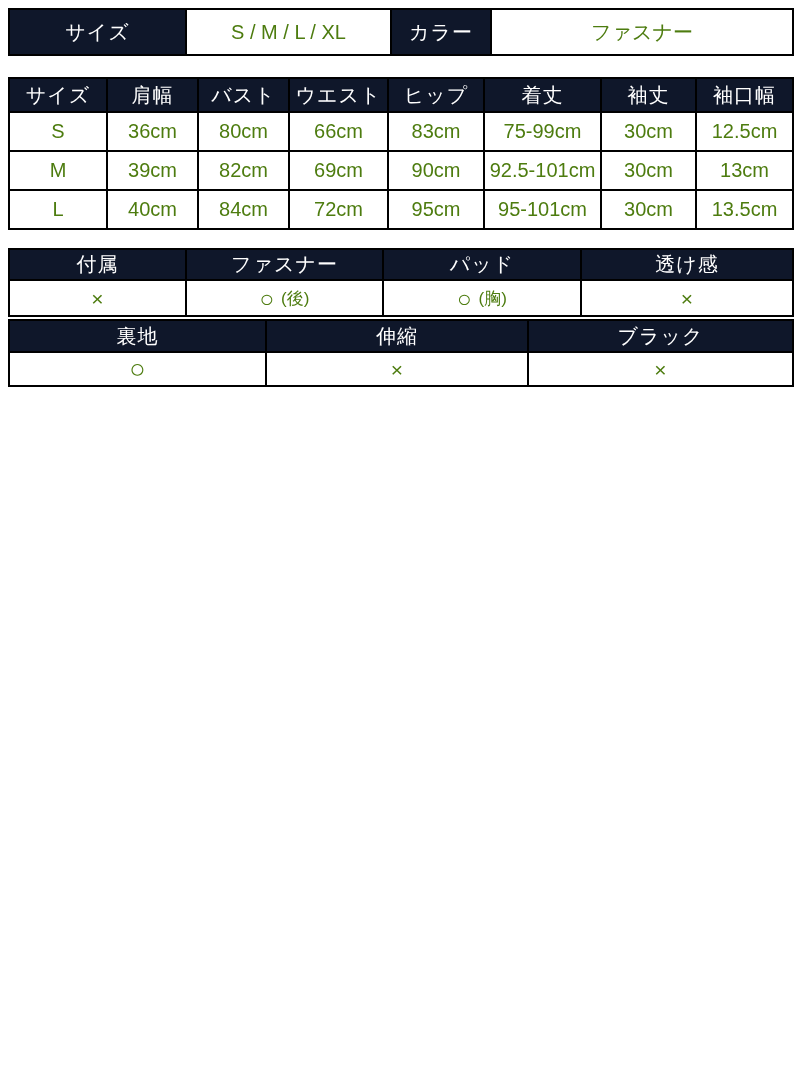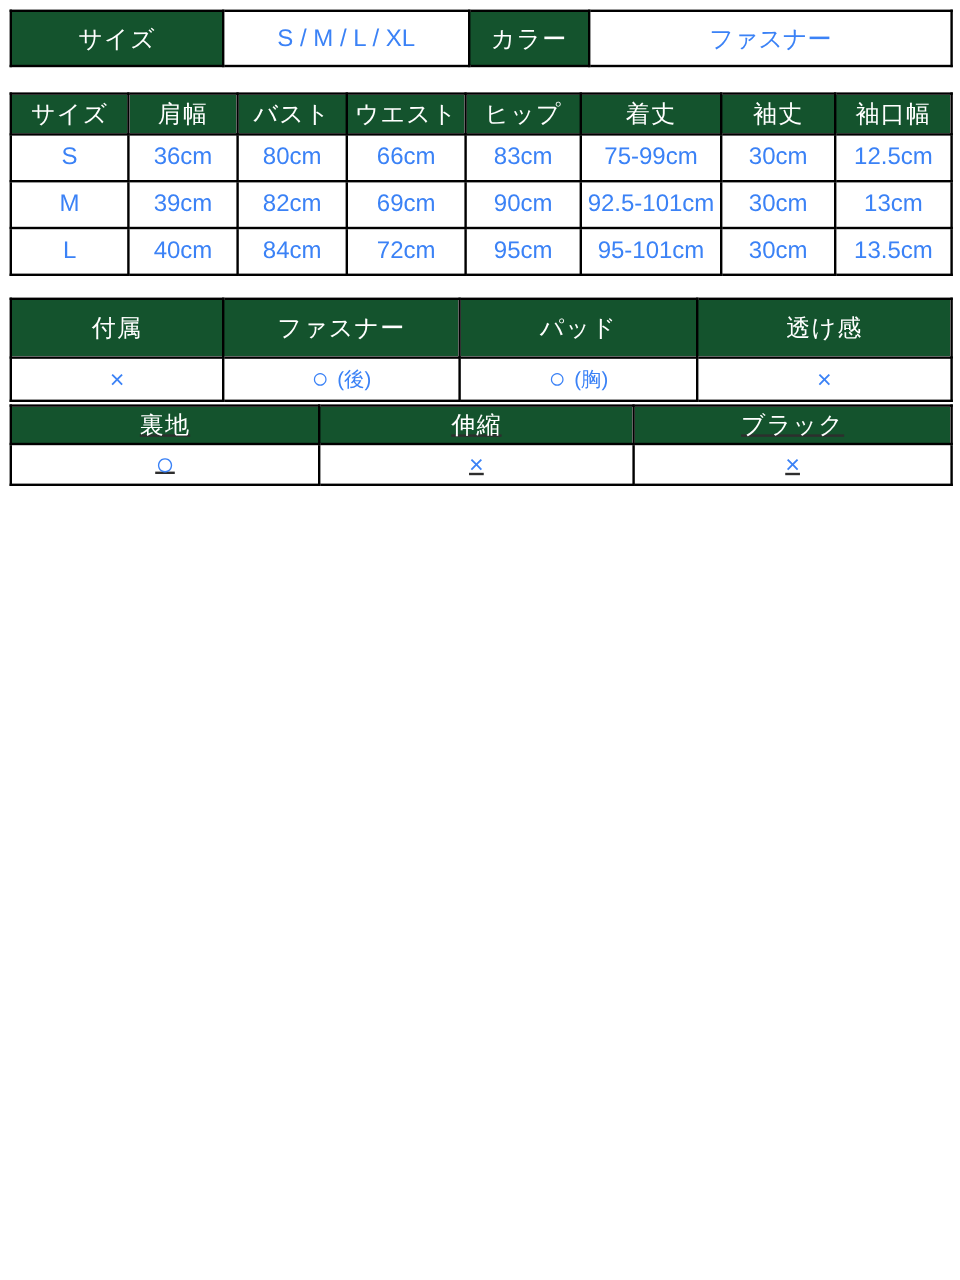--- a/index.html
+++ b/index.html
@@ -24,44 +24,44 @@
   }
   td, th {
     border: 2px solid #000000;
     text-align: center;
     vertical-align: middle;
     padding: 0;
     overflow: hidden;
     white-space: nowrap;
   }
   th {
-    background: #14532d;
+    background: #0f172a;
     color: #ffffff;
     font-weight: normal;
     font-size: 20px;
     letter-spacing: 1px;
   }
   td {
     background: #ffffff;
     font-size: 20px;
     font-weight: normal;
-    color: #3b82f6;
+    color: #4d7c0f;
   }
   
   .info-table tr { height: 46px; }
   
   .measure-table { margin-top: 21px; }
   .measure-table thead tr { height: 34px; }
   .measure-table tbody tr { height: 39px; }
   
   .features-top { margin-top: 18px; }
-  .features-top thead tr { height: 49px; }
+  .features-top thead tr { height: 31px; }
   .features-top tbody tr { height: 36px; }
   
-  .features-bottom { margin-top: 2px; text-decoration: underline; }
+  .features-bottom { margin-top: 2px; }
   .features-bottom thead tr { height: 32px; }
   .features-bottom tbody tr { height: 34px; }
 
   .mark {
     font-size: 24px;
     line-height: 1;
     vertical-align: middle;
   }
   .mark-x { font-size: 21px; }
   .big-mark { font-size: 27px; }

